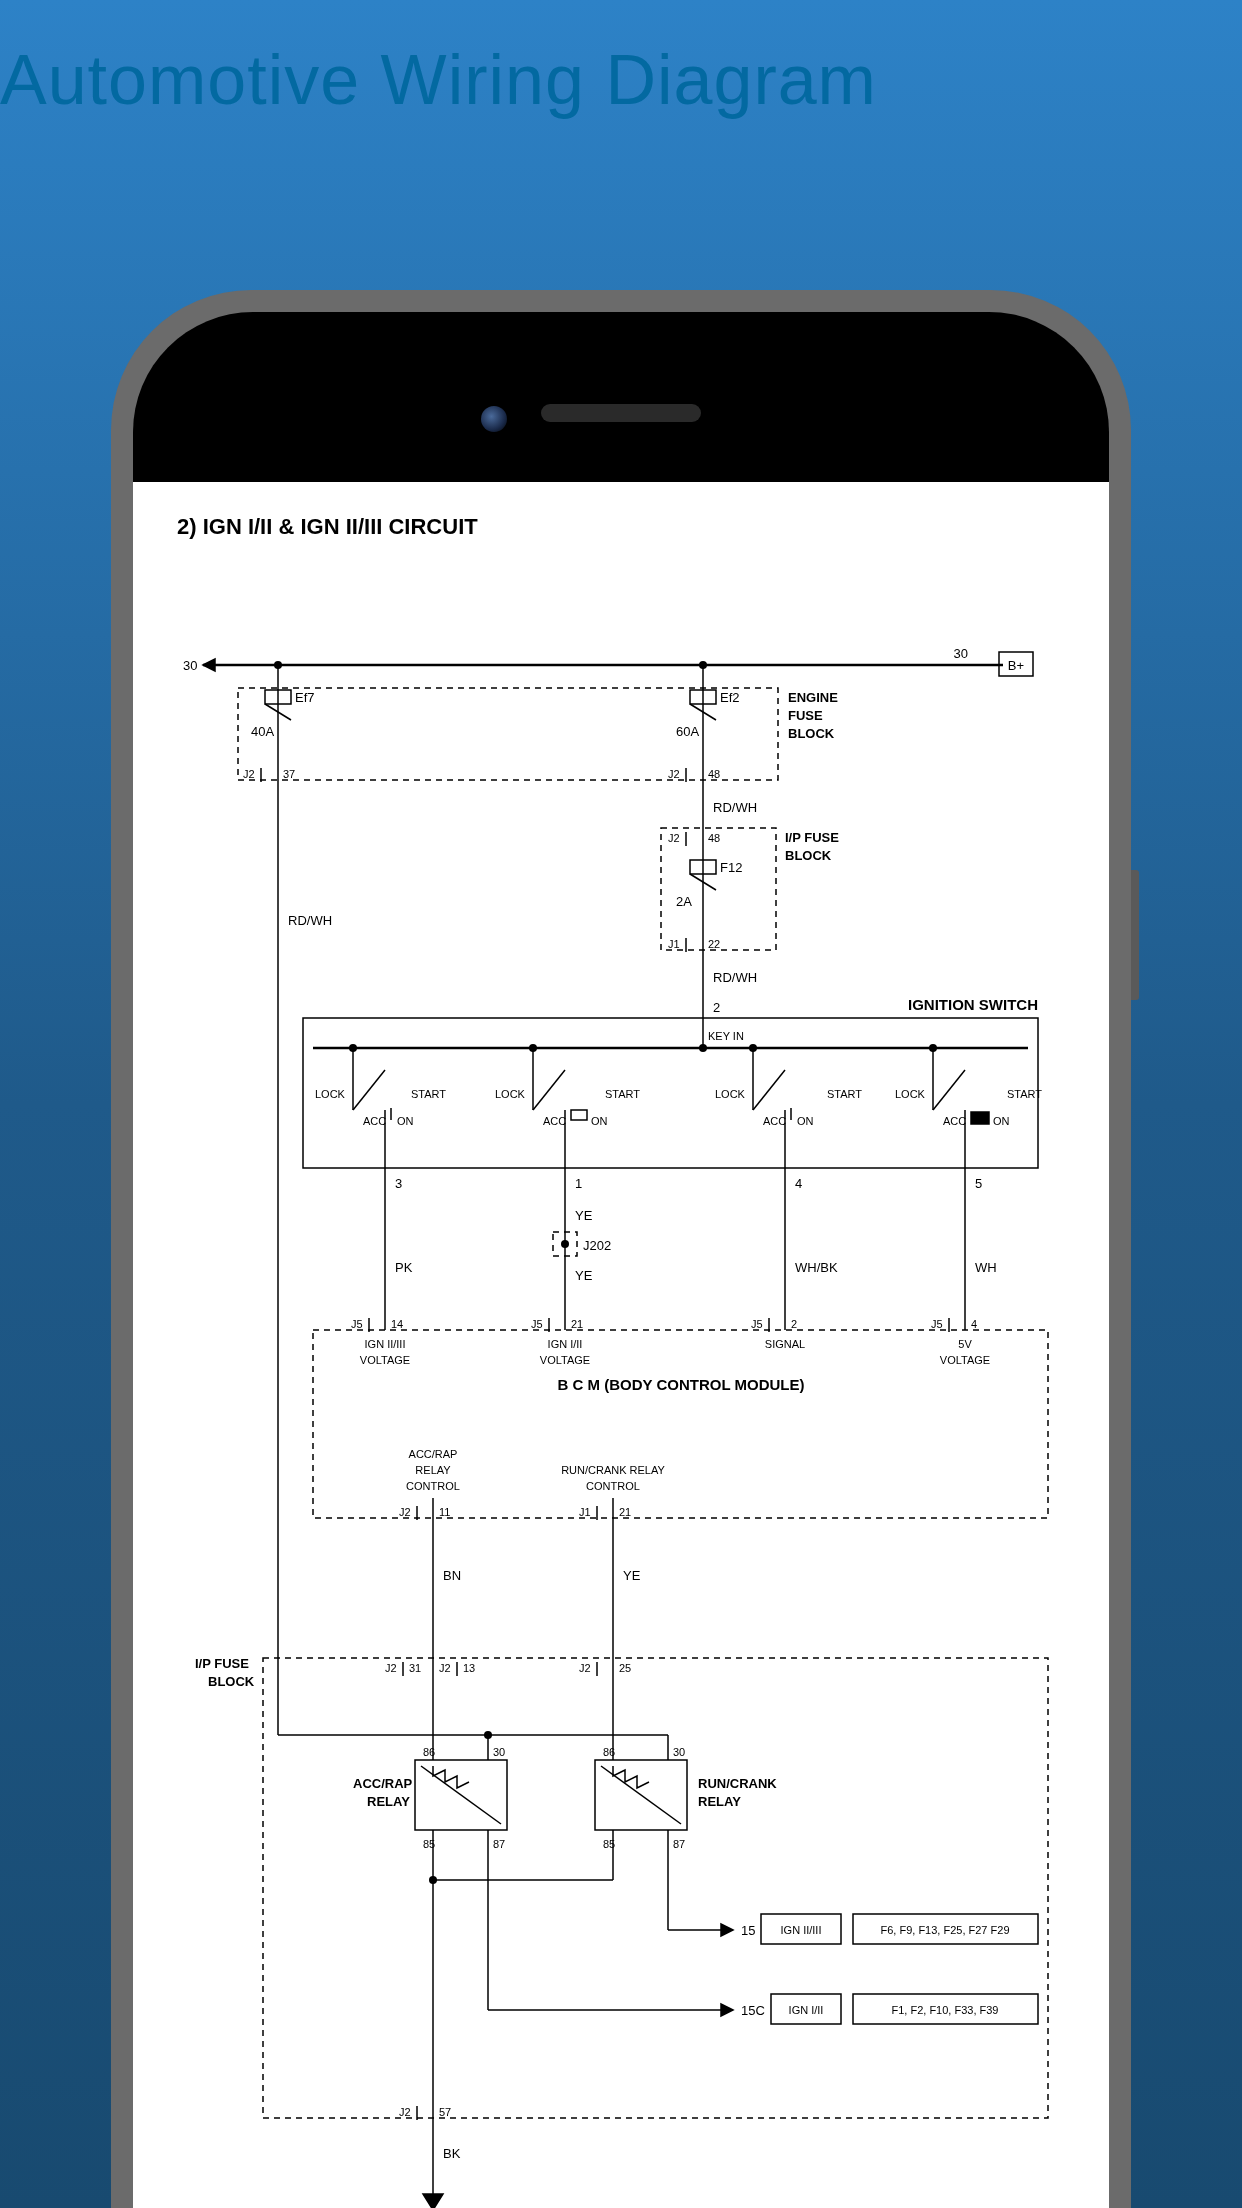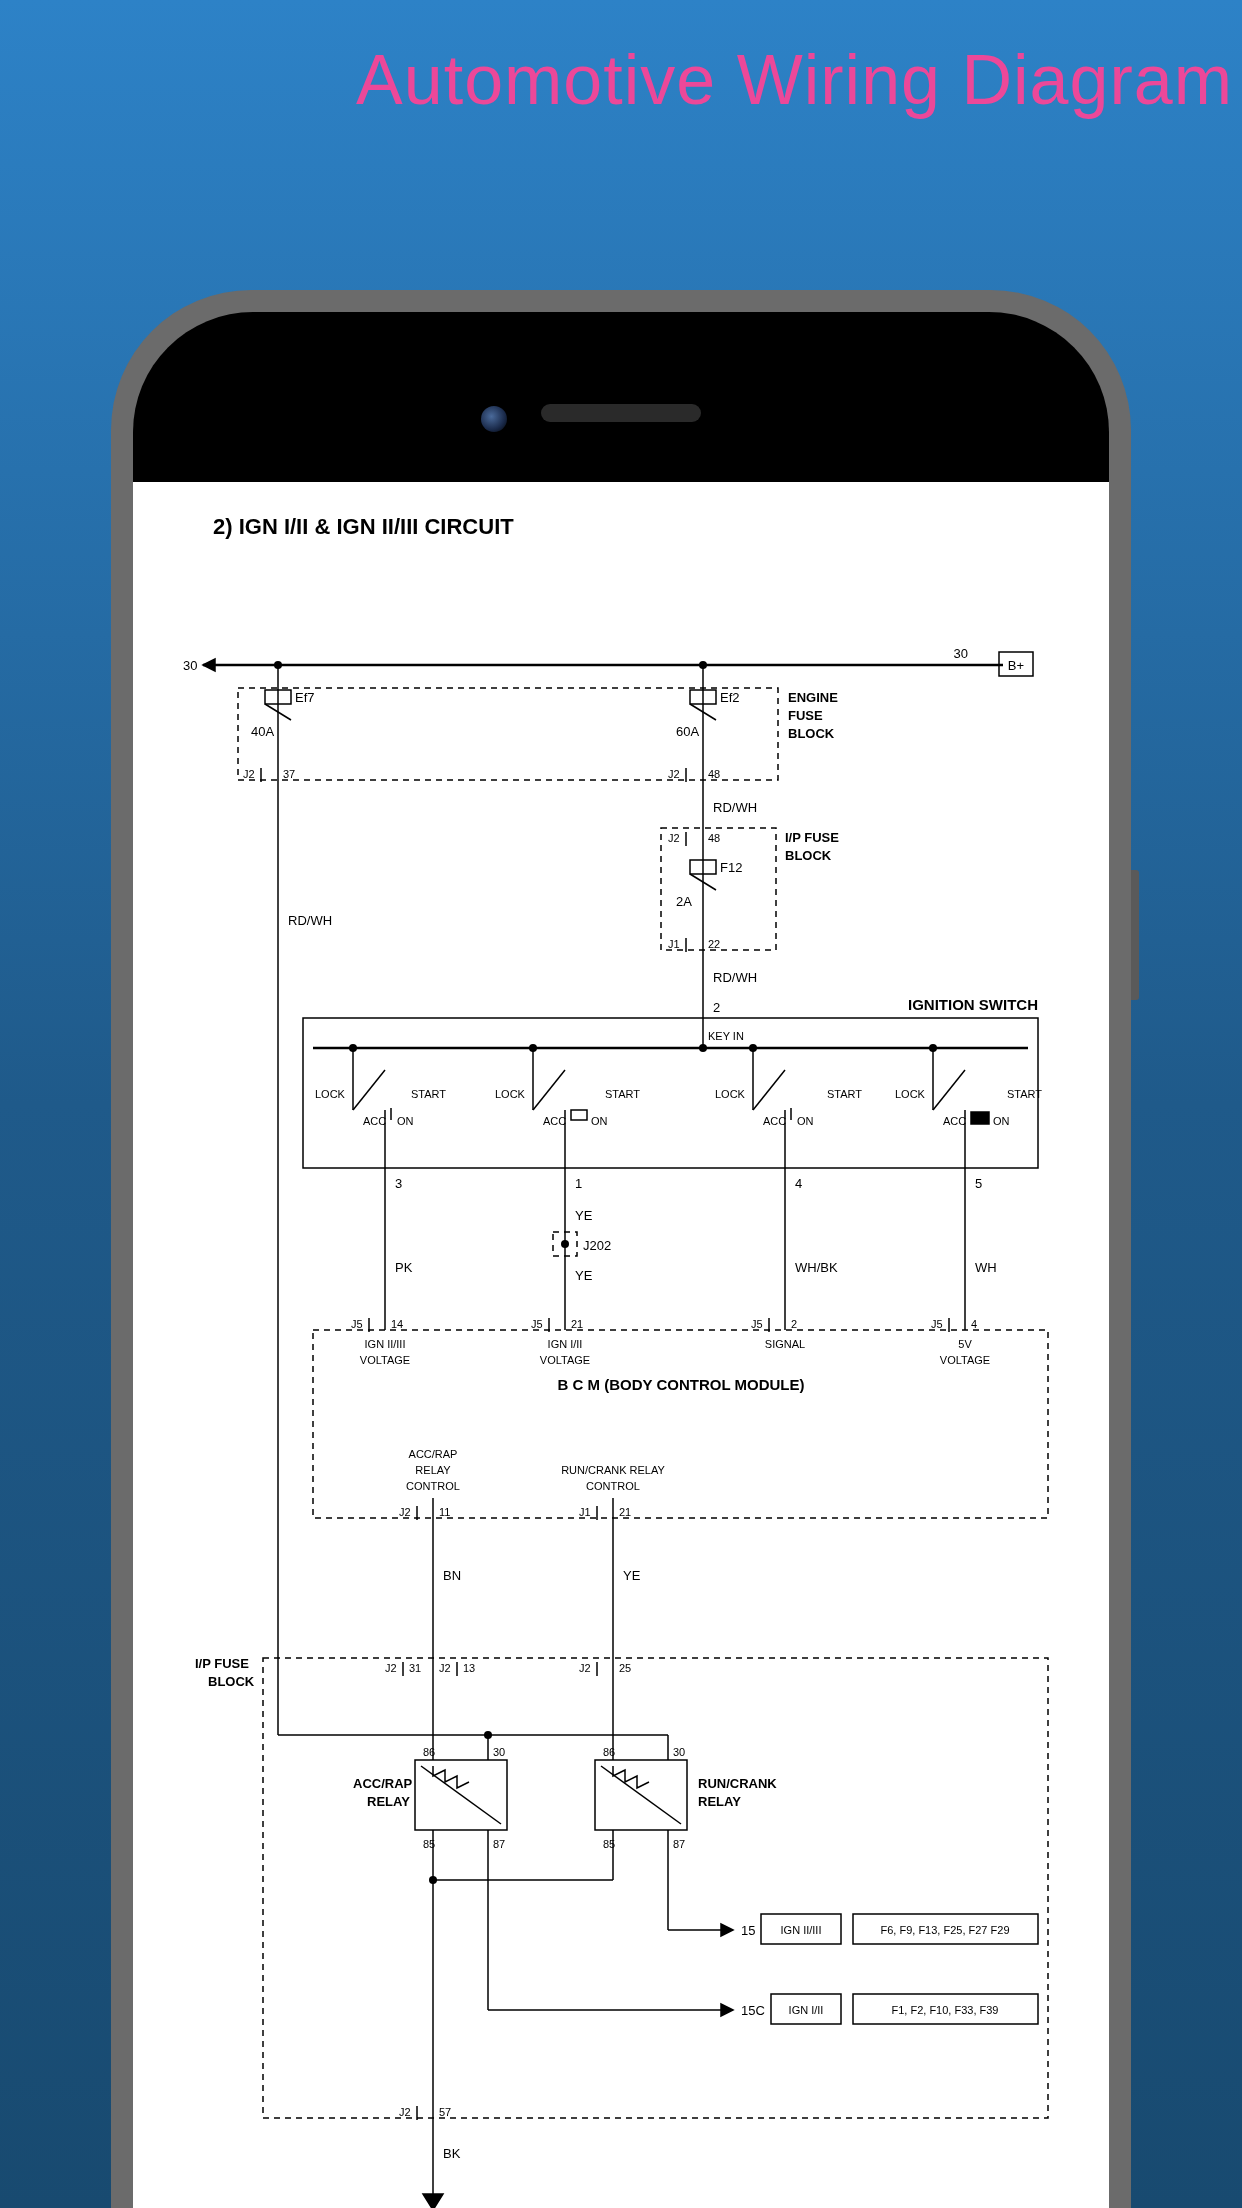--- a/index.html
+++ b/index.html
@@ -5,25 +5,25 @@
   * { margin: 0; padding: 0; box-sizing: border-box; }
   body {
     width: 1242px;
     height: 2208px;
     background: linear-gradient(180deg, #2d82c7 0%, #1f5a8a 50%, #184a70 100%);
     font-family: "Futura", "Century Gothic", "Avant Garde", sans-serif;
     overflow: hidden;
     position: relative;
   }
   .page-title {
-    color: #ec4899;
+    color: #0369a1;
     font-size: 70px;
     font-weight: 400;
-    text-align: right;
-    padding: 40px 9px 30px;
+    text-align: left;
+    padding: 40px 0 30px;
     letter-spacing: 1px;
   }
   .phone-frame {
     position: absolute;
     left: 50%;
     transform: translateX(-50%);
     top: 290px;
     width: 1020px;
     height: 2100px;
     background: #6b6b6b;
@@ -65,21 +65,20 @@
     overflow: hidden;
     position: relative;
     font-family: Arial, Helvetica, sans-serif;
     color: #000;
   }
   .doc-title {
     font-weight: bold;
     font-size: 22px;
     padding: 32px 0 0 44px;
     font-family: "Arial Black", Arial, sans-serif;
-    margin-left: 36px;
   }
   .diagram {
     position: absolute;
     left: 0;
     top: 0;
     width: 100%;
     height: 100%;
   }
   .diagram text {
     font-family: Arial, Helvetica, sans-serif;

